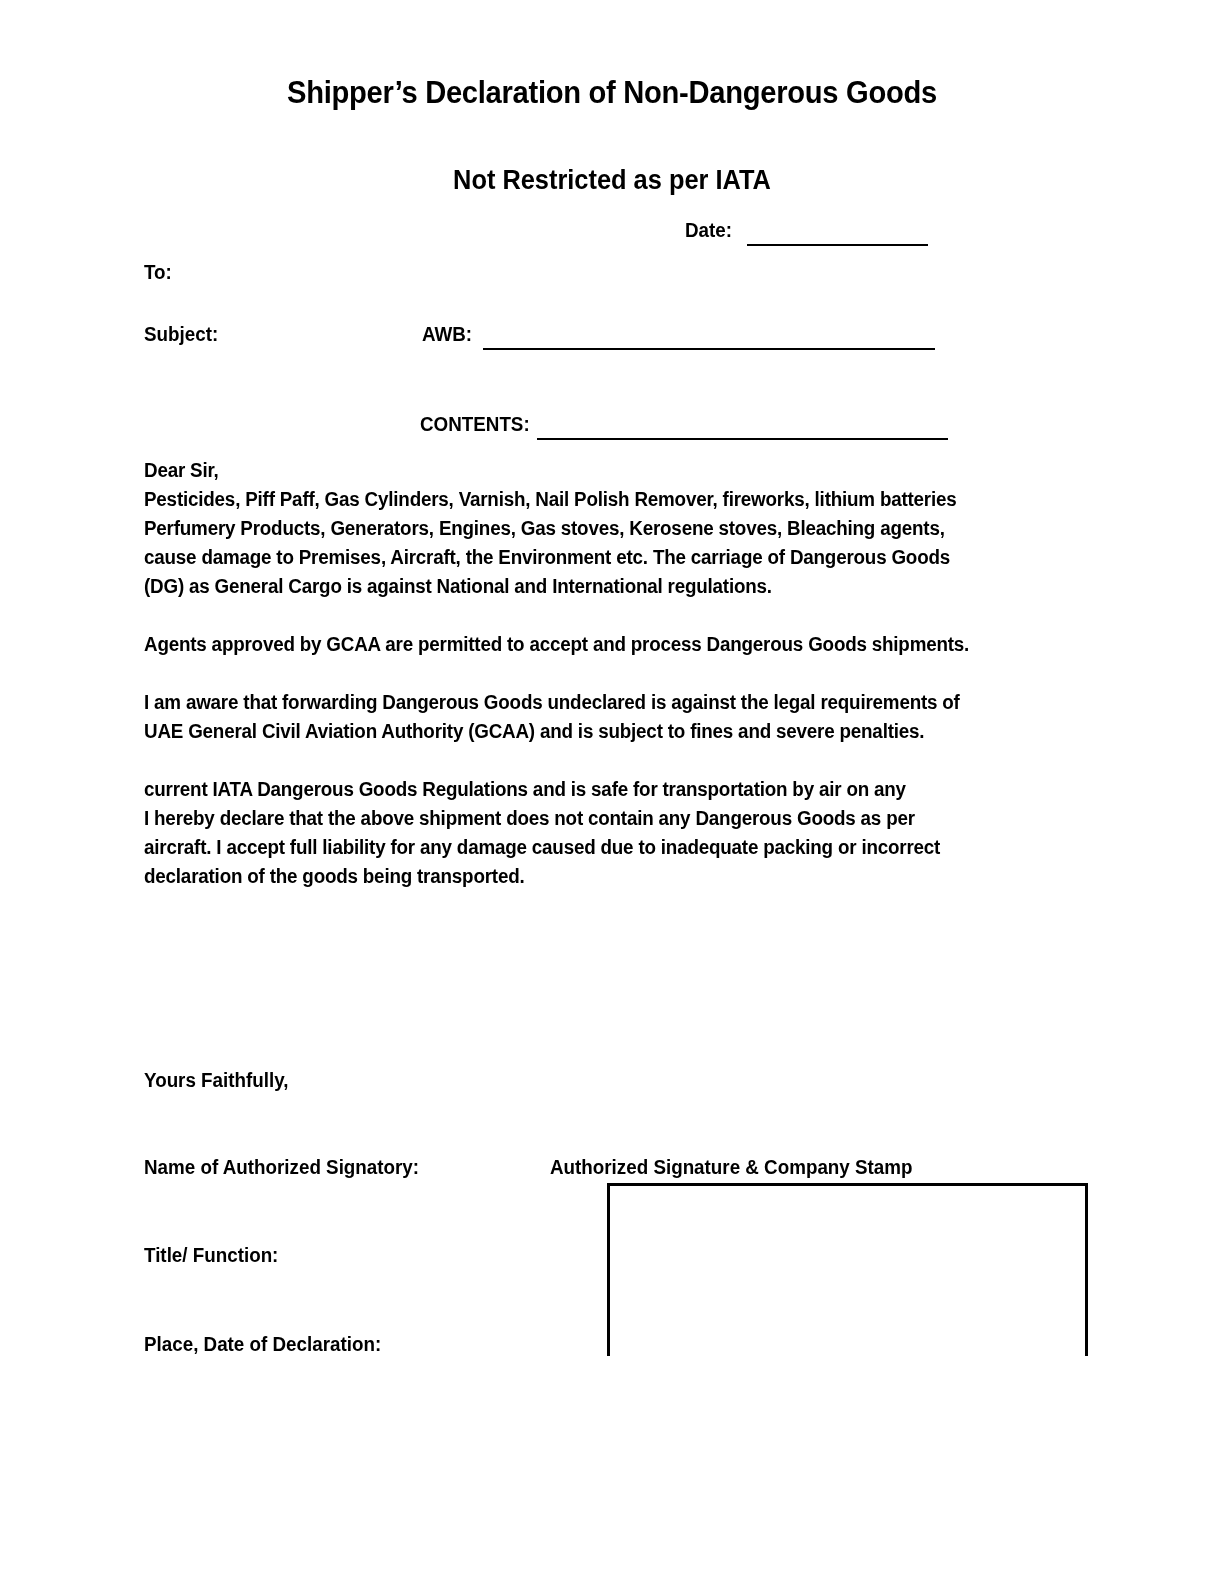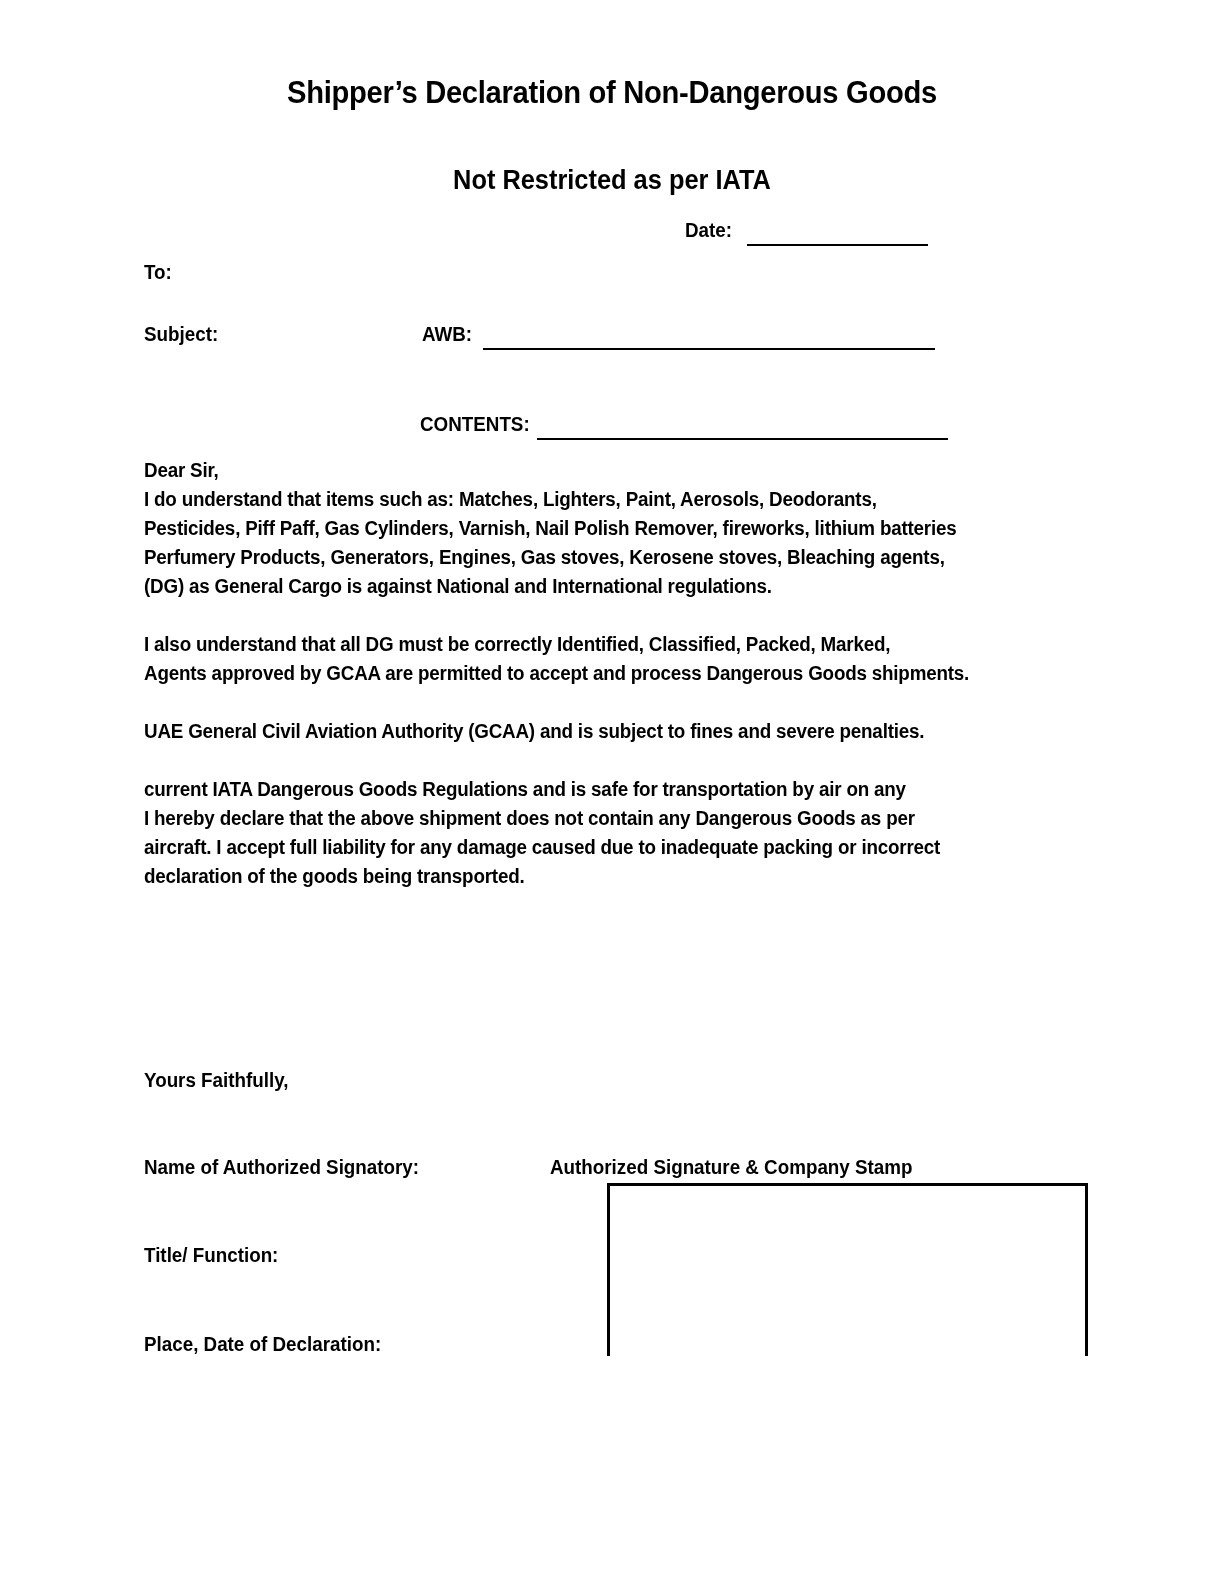--- a/index.html
+++ b/index.html
@@ -47,28 +47,28 @@
 
   <span class="abs lbl t" style="left:144px; top:320px;">Subject:</span>
   <span class="abs lbl t" style="left:422px; top:320px;">AWB:</span>
   <div class="uline" style="left:483px; top:320px; width:452px; height:28px;"></div>
 
   <span class="abs lbl t" style="left:420px; top:410px;">CONTENTS:</span>
   <div class="uline" style="left:537px; top:410px; width:411px; height:28px;"></div>
 
   <div class="body-block">
     <div class="line"><span class="line-inner">Dear Sir,</span></div>
-    <div class="line"><span class="line-inner">I do understand that items such as: Matches, Lighters, Paint, Aerosols, Deodorants,</span></div>
     <div class="line"><span class="line-inner">Pesticides, Piff Paff, Gas Cylinders, Varnish, Nail Polish Remover, fireworks, lithium batteries</span></div>
     <div class="line"><span class="line-inner">Perfumery Products, Generators, Engines, Gas stoves, Kerosene stoves, Bleaching agents,</span></div>
+    <div class="line"><span class="line-inner">cause damage to Premises, Aircraft, the Environment etc. The carriage of Dangerous Goods</span></div>
     <div class="line"><span class="line-inner">(DG) as General Cargo is against National and International regulations.</span></div>
     <div class="spacer"></div>
-    <div class="line"><span class="line-inner">I also understand that all DG must be correctly Identified, Classified, Packed, Marked,</span></div>
     <div class="line"><span class="line-inner">Agents approved by GCAA are permitted to accept and process Dangerous Goods shipments.</span></div>
     <div class="spacer"></div>
+    <div class="line"><span class="line-inner">I am aware that forwarding Dangerous Goods undeclared is against the legal requirements of</span></div>
     <div class="line"><span class="line-inner">UAE General Civil Aviation Authority (GCAA) and is subject to fines and severe penalties.</span></div>
     <div class="spacer"></div>
     <div class="line"><span class="line-inner">current IATA Dangerous Goods Regulations and is safe for transportation by air on any</span></div>
     <div class="line"><span class="line-inner">I hereby declare that the above shipment does not contain any Dangerous Goods as per</span></div>
     <div class="line"><span class="line-inner">aircraft. I accept full liability for any damage caused due to inadequate packing or incorrect</span></div>
     <div class="line"><span class="line-inner">declaration of the goods being transported.</span></div>
   </div>
 
   <span class="abs lbl t" style="left:144px; top:1066px;">Yours Faithfully,</span>
 

